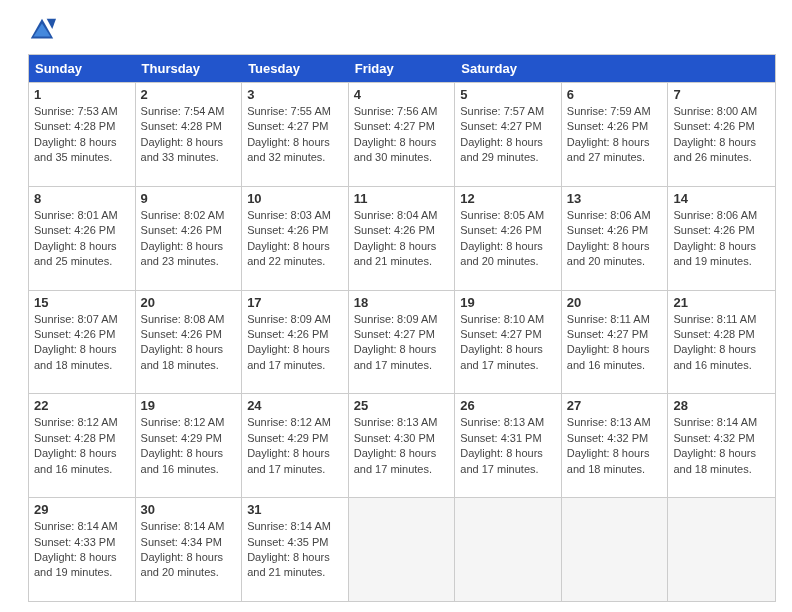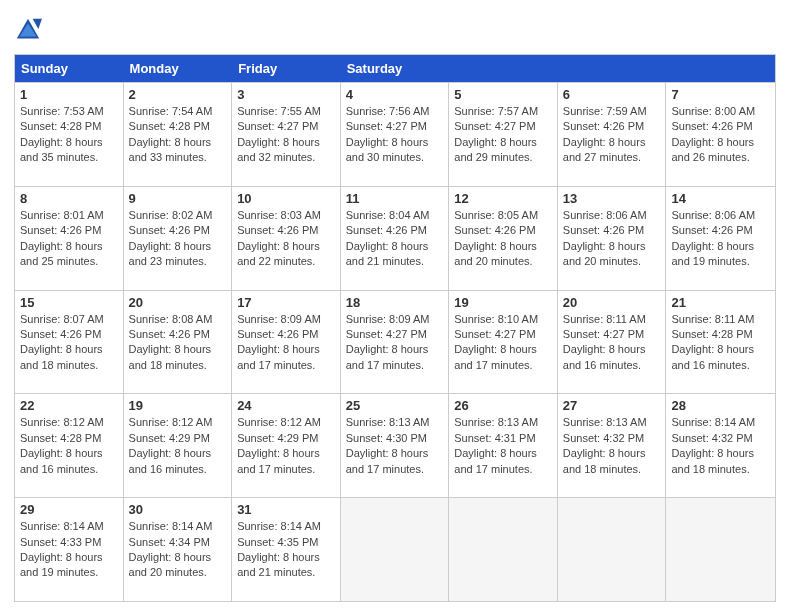--- a/index.html
+++ b/index.html
@@ -6,21 +6,21 @@
     body {
       font-family: Arial, sans-serif;
       background: #fff;
       width: 792px;
       height: 612px;
       overflow: hidden;
     }
     .page {
       width: 792px;
       height: 612px;
-      padding: 16px 16px 10px 14px;
+      padding: 16px 16px 10px 28px;
       display: flex;
       flex-direction: column;
     }
     .header {
       display: flex;
       justify-content: space-between;
       align-items: flex-start;
       margin-bottom: 10px;
     }
     .logo {
@@ -133,21 +133,22 @@
     </div>
     <div class="title-area">
       <div class="month-title"></div>
       <div class="location"></div>
     </div>
   </div>
 
   <div class="calendar">
     <div class="cal-header">
     <div class="cal-header-cell">Sunday</div>
-        <div class="cal-header-cell">Monday</div>
+        <div class="cal-header-cell">Thursday</div>
+        <div class="cal-header-cell">Tuesday</div>
         <div class="cal-header-cell">Friday</div>
         <div class="cal-header-cell">Saturday</div>
       </div>
     <div class="cal-body">
     <div class="cal-row">
           <div class="cal-cell">
             <div class="cell-day">1</div>
             <div class="cell-info">Sunrise: 7:53 AM<br>Sunset: 4:28 PM<br>Daylight: 8 hours<br>and 35 minutes.</div>
           </div>
           <div class="cal-cell">

